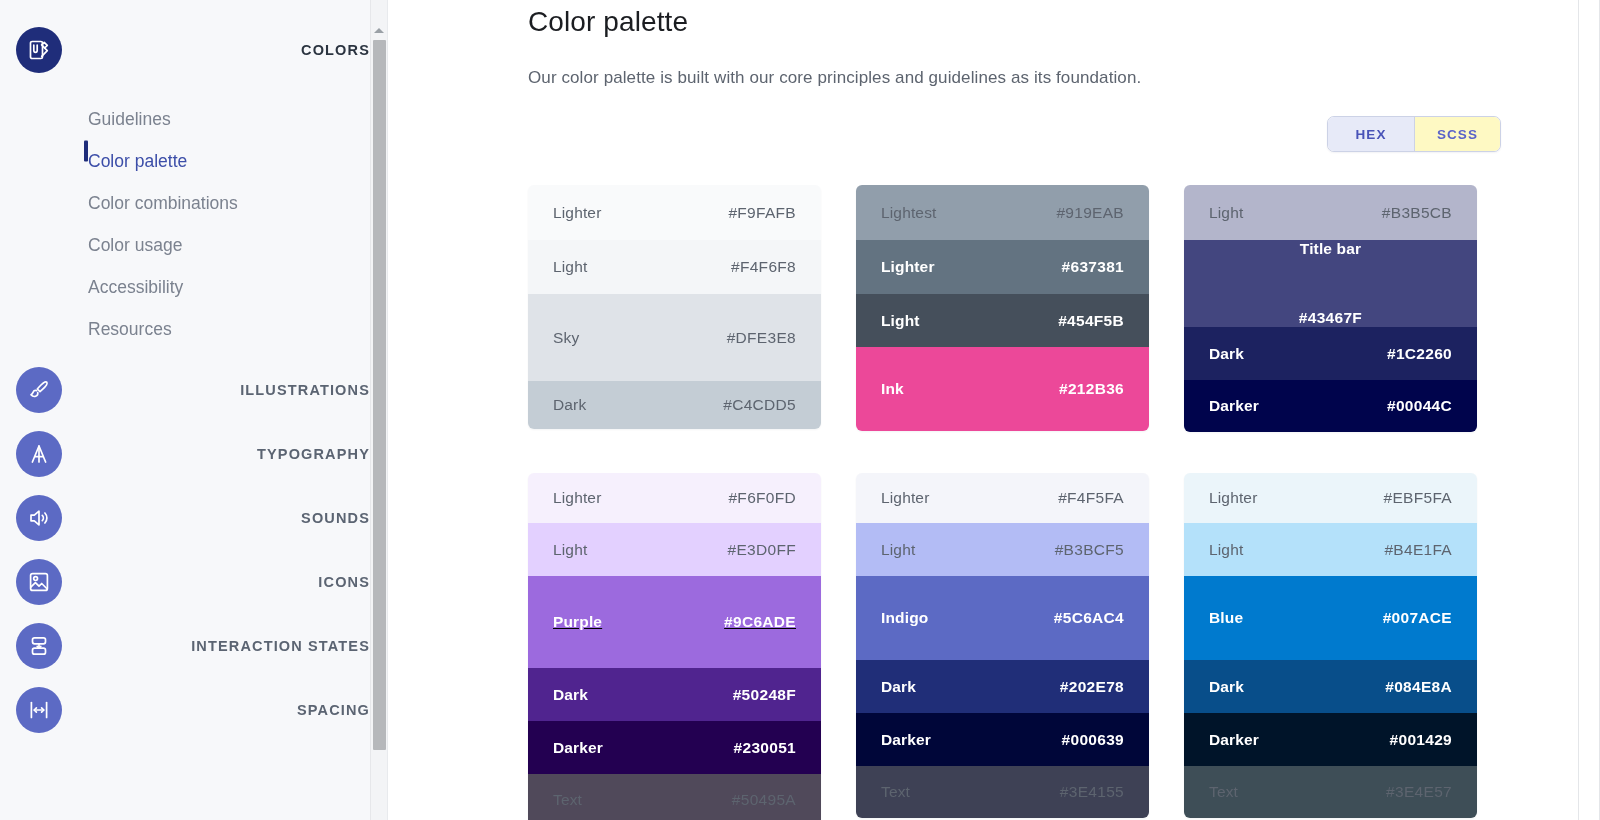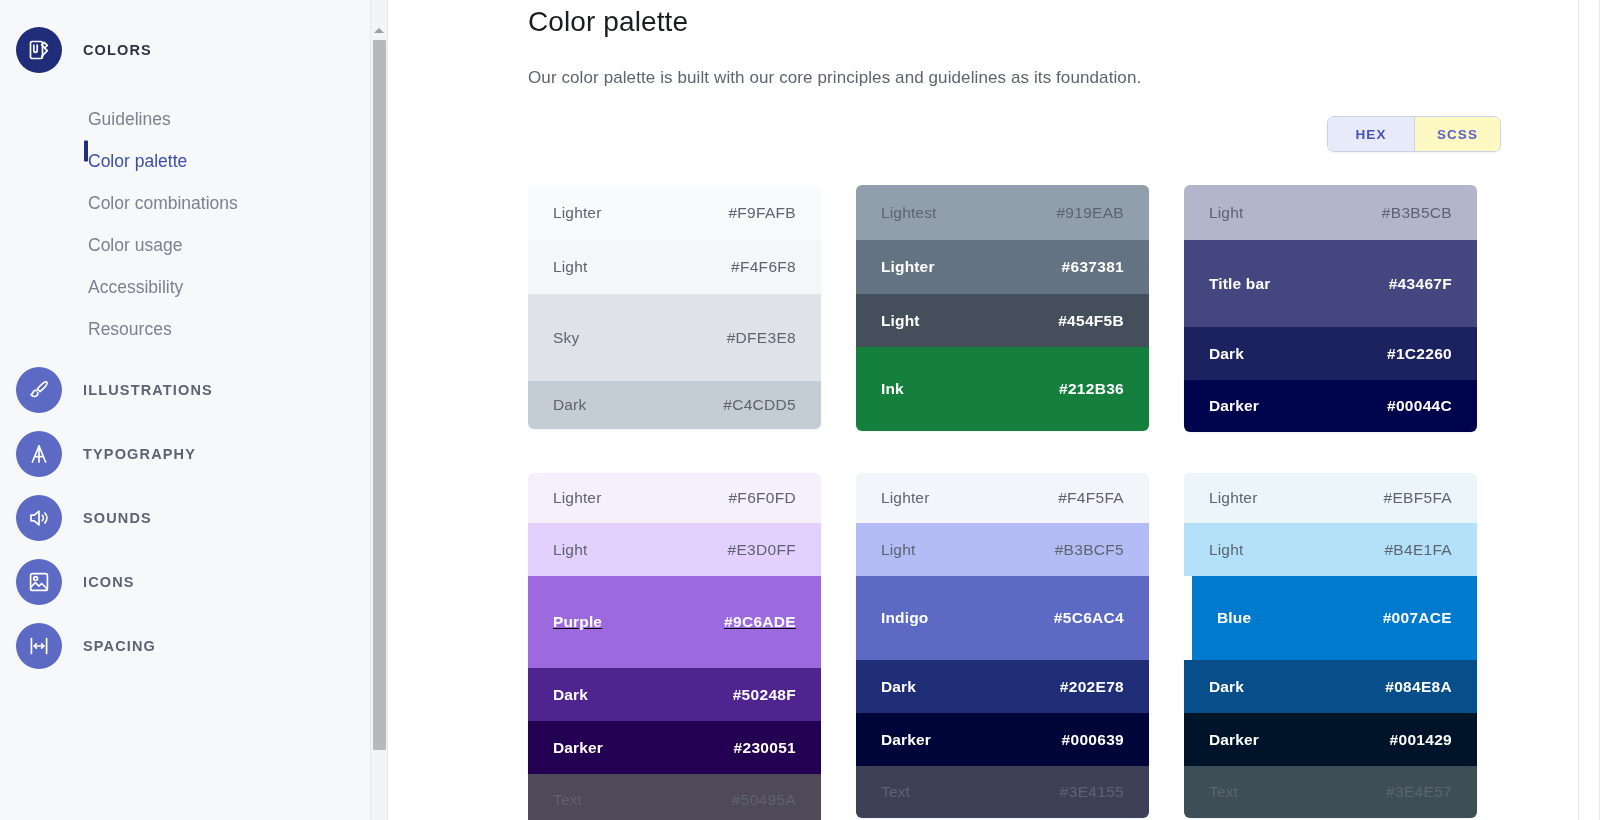--- a/index.html
+++ b/index.html
@@ -38,20 +38,21 @@
   }
 
   .nav-group { margin-bottom: 0; }
 
   .nav-head {
     display: flex;
     align-items: center;
     gap: 21px;
     padding: 9px 0 9px 16px;
     cursor: pointer;
+    justify-content: space-between;
   }
 
   .nav-circle {
     flex: 0 0 auto;
     width: 46px;
     height: 46px;
     border-radius: 50%;
     display: flex;
     align-items: center;
     justify-content: center;
@@ -315,20 +316,33 @@
                 <path d="M3.8 17.2l4.6-4.6 3.6 3.6 2.7-2.7 5.5 5.5"></path>
               </svg>
             </span>
             <span class="nav-head-label">ICONS</span>
           </div>
         </div>
         <div class="nav-group">
           <div class="nav-head">
             <span class="nav-circle" style="background: rgb(92, 106, 196);">
               <svg width="24" height="24" viewBox="0 0 24 24" fill="none" stroke="#fff" stroke-width="1.7" stroke-linecap="round" stroke-linejoin="round">
+                <rect x="5.5" y="3.8" width="13" height="6" rx="2"></rect>
+                <rect x="5.5" y="14.2" width="13" height="6" rx="2"></rect>
+                <path d="M12 9.8v4.4"></path>
+                <path d="M10.2 12.3 12 14.1l1.8-1.8"></path>
+              </svg>
+            </span>
+            <span class="nav-head-label">INTERACTION STATES</span>
+          </div>
+        </div>
+        <div class="nav-group">
+          <div class="nav-head">
+            <span class="nav-circle" style="background: rgb(92, 106, 196);">
+              <svg width="24" height="24" viewBox="0 0 24 24" fill="none" stroke="#fff" stroke-width="1.7" stroke-linecap="round" stroke-linejoin="round">
                 <path d="M4.4 4.6v14.8"></path>
                 <path d="M19.6 4.6v14.8"></path>
                 <path d="M7.4 12h9.2"></path>
                 <path d="M9.4 9.8 7.2 12l2.2 2.2"></path>
                 <path d="M14.6 9.8 16.8 12l-2.2 2.2"></path>
               </svg>
             </span>
             <span class="nav-head-label">SPACING</span>
           </div>
         </div>
@@ -381,31 +395,31 @@
               <span class="swatch-hex">#919EAB</span>
             </div>
             <div class="swatch-row on-dark" style="background: rgb(99, 115, 129); height: 54px;">
               <span class="swatch-name">Lighter</span>
               <span class="swatch-hex">#637381</span>
             </div>
             <div class="swatch-row on-dark" style="background: rgb(69, 79, 91); height: 53px;">
               <span class="swatch-name">Light</span>
               <span class="swatch-hex">#454F5B</span>
             </div>
-            <div class="swatch-row on-dark" style="background: #15803d; height: 84px;">
+            <div class="swatch-row on-dark" style="background: #ec4899; height: 84px;">
               <span class="swatch-name">Ink</span>
               <span class="swatch-hex">#212B36</span>
             </div>
           </div>
           <div class="palette-card">
             <div class="swatch-row on-light" style="background: rgb(179, 181, 203); height: 55px;">
               <span class="swatch-name">Light</span>
               <span class="swatch-hex">#B3B5CB</span>
             </div>
-            <div class="swatch-row on-dark" style="background: rgb(67, 70, 127); height: 87px;">
+            <div class="swatch-row on-dark" style="background: rgb(67, 70, 127); height: 87px; flex-direction: column;">
               <span class="swatch-name">Title bar</span>
               <span class="swatch-hex">#43467F</span>
             </div>
             <div class="swatch-row on-dark" style="background: rgb(28, 34, 96); height: 53px;">
               <span class="swatch-name">Dark</span>
               <span class="swatch-hex">#1C2260</span>
             </div>
             <div class="swatch-row on-dark" style="background: rgb(0, 4, 76); height: 52px;">
               <span class="swatch-name">Darker</span>
               <span class="swatch-hex">#00044C</span>
@@ -465,21 +479,21 @@
           </div>
           <div class="palette-card">
             <div class="swatch-row on-light" style="background: rgb(235, 245, 250); height: 50px;">
               <span class="swatch-name">Lighter</span>
               <span class="swatch-hex">#EBF5FA</span>
             </div>
             <div class="swatch-row on-light" style="background: rgb(180, 225, 250); height: 53px;">
               <span class="swatch-name">Light</span>
               <span class="swatch-hex">#B4E1FA</span>
             </div>
-            <div class="swatch-row on-dark" style="background: rgb(0, 122, 206); height: 84px; margin-left: 8px;">
+            <div class="swatch-row on-dark" style="background: rgb(0, 122, 206); height: 84px;">
               <span class="swatch-name">Blue</span>
               <span class="swatch-hex">#007ACE</span>
             </div>
             <div class="swatch-row on-dark" style="background: rgb(8, 78, 138); height: 53px;">
               <span class="swatch-name">Dark</span>
               <span class="swatch-hex">#084E8A</span>
             </div>
             <div class="swatch-row on-dark" style="background: rgb(0, 20, 41); height: 53px;">
               <span class="swatch-name">Darker</span>
               <span class="swatch-hex">#001429</span>

